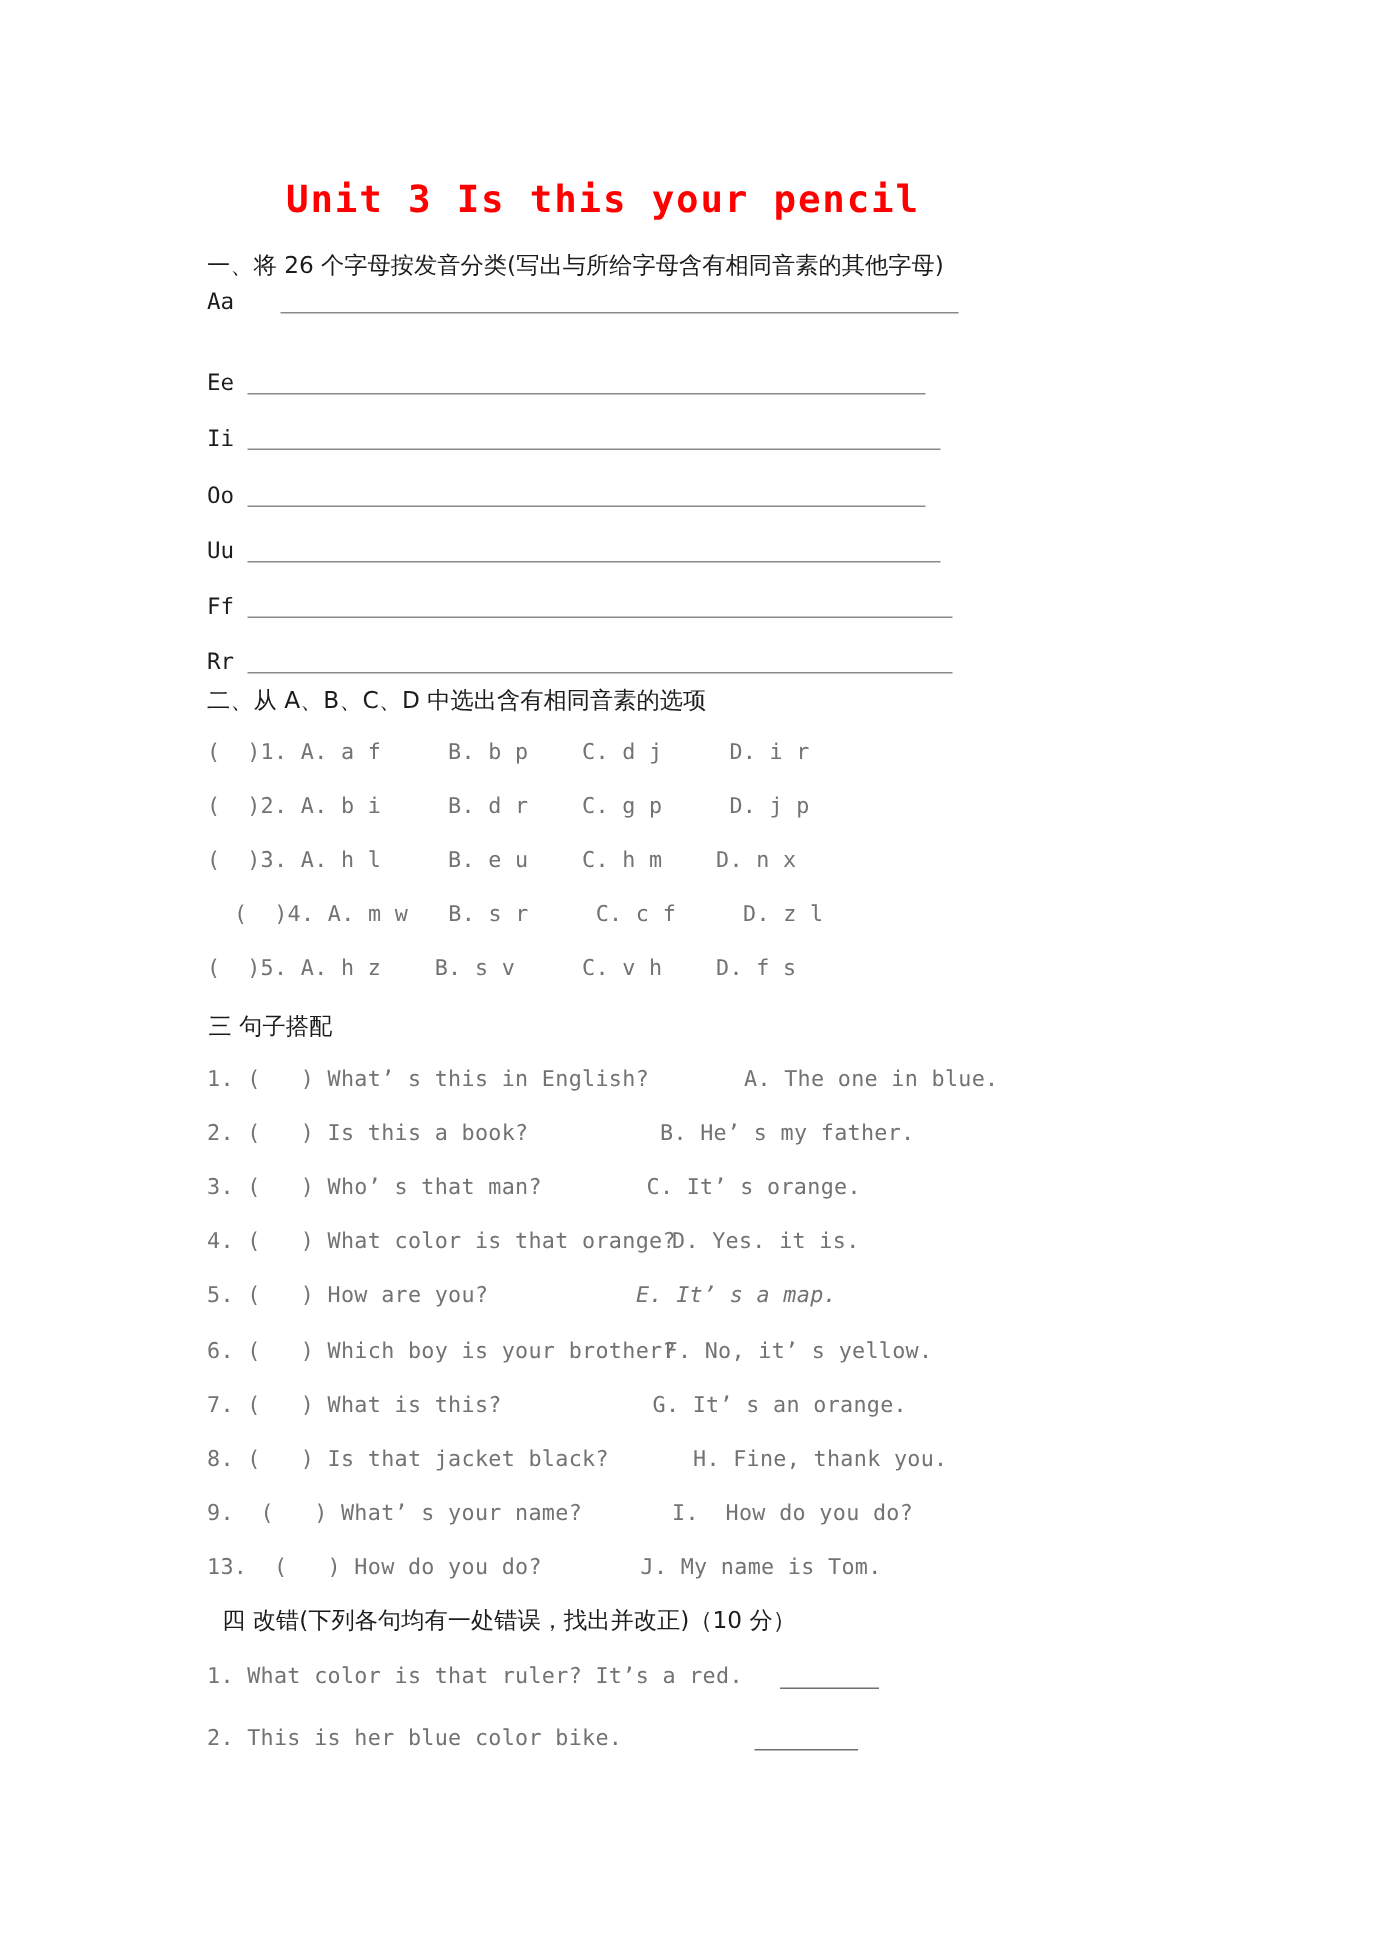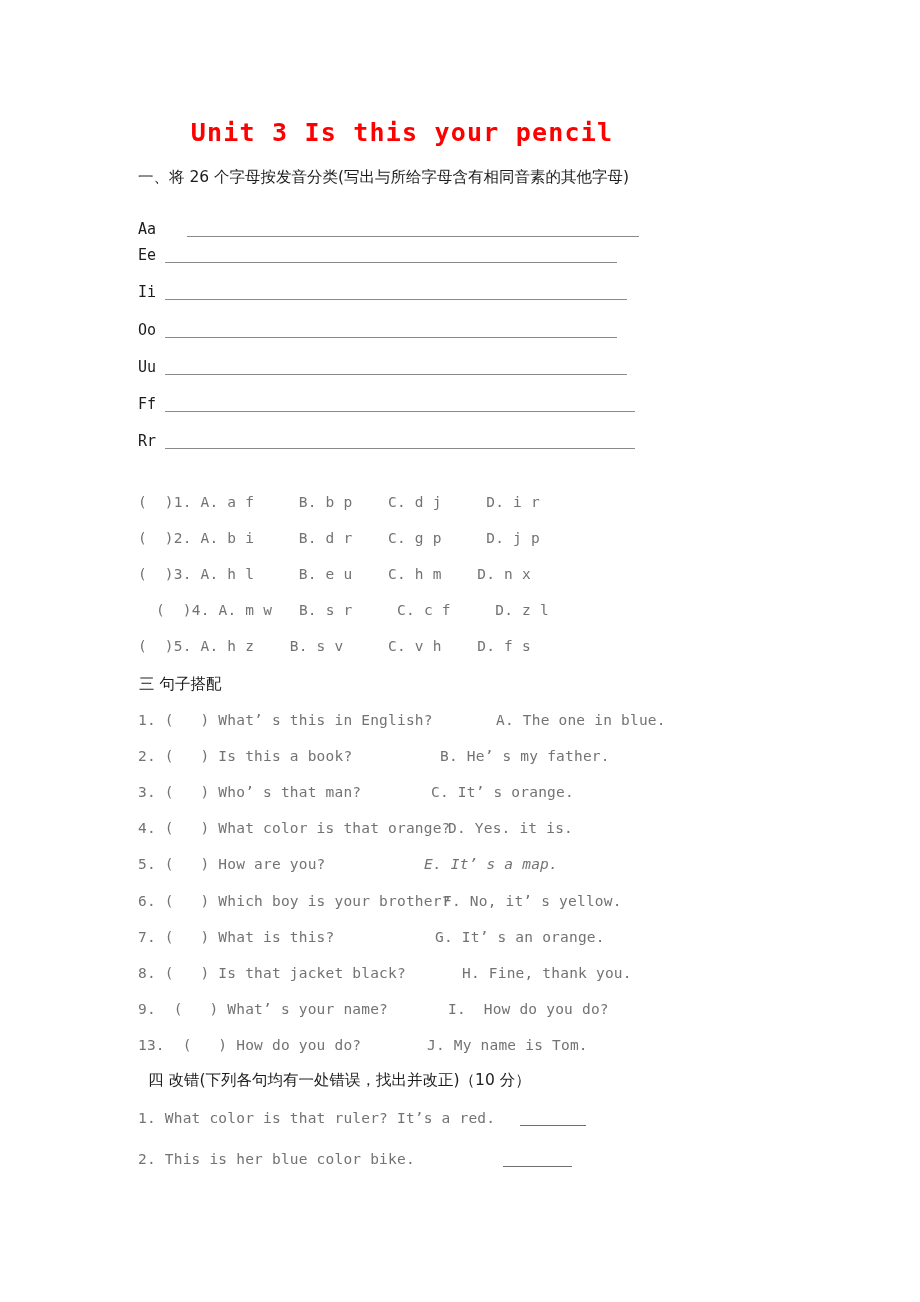--- a/index.html
+++ b/index.html
@@ -91,21 +91,21 @@
 </head>
 <body>
 
 <div id="page">
 
   <div class="doc-title">Unit 3 Is this your pencil</div>
 
   <div class="cn cn-head" style="left:138px; top:167px;">一、将 26 个字母按发音分类(写出与所给字母含有相同音素的其他字母)</div>
 
   <div id="letter-rows">
-      <div class="letter-row" style="top: 213px; gap: 22px;">
+      <div class="letter-row" style="top: 185px; gap: 22px;">
         <span class="letter-label">Aa</span>
         <span class="blank-line" style="width: 452px;"></span>
       </div>
       <div class="letter-row" style="top: 239.2px;">
         <span class="letter-label">Ee</span>
         <span class="blank-line" style="width: 452px;"></span>
       </div>
       <div class="letter-row" style="top: 276.4px;">
         <span class="letter-label">Ii</span>
         <span class="blank-line" style="width: 462px;"></span>
@@ -121,20 +121,21 @@
       <div class="letter-row" style="top: 388px;">
         <span class="letter-label">Ff</span>
         <span class="blank-line" style="width: 470px;"></span>
       </div>
       <div class="letter-row" style="top: 425.2px;">
         <span class="letter-label">Rr</span>
         <span class="blank-line" style="width: 470px;"></span>
       </div>
     </div>
 
+  <div class="cn cn-head" style="left:138px; top:457px;">二、从 A、B、C、D 中选出含有相同音素的选项</div>
 
   <div id="mc-list">
       <div class="en abs" style="left: 138px; top: 494px;">(  )1. A. a f     B. b p    C. d j     D. i r</div>
       <div class="en abs" style="left: 138px; top: 530px;">(  )2. A. b i     B. d r    C. g p     D. j p</div>
       <div class="en abs" style="left: 138px; top: 566px;">(  )3. A. h l     B. e u    C. h m    D. n x</div>
       <div class="en abs" style="left: 138px; top: 602px; margin-left: 18px;">(  )4. A. m w   B. s r     C. c f     D. z l</div>
       <div class="en abs" style="left: 138px; top: 638px;">(  )5. A. h z    B. s v     C. v h    D. f s</div>
     </div>
 
   <div class="cn cn-head" style="left:139px; top:674px;">三 句子搭配</div>

